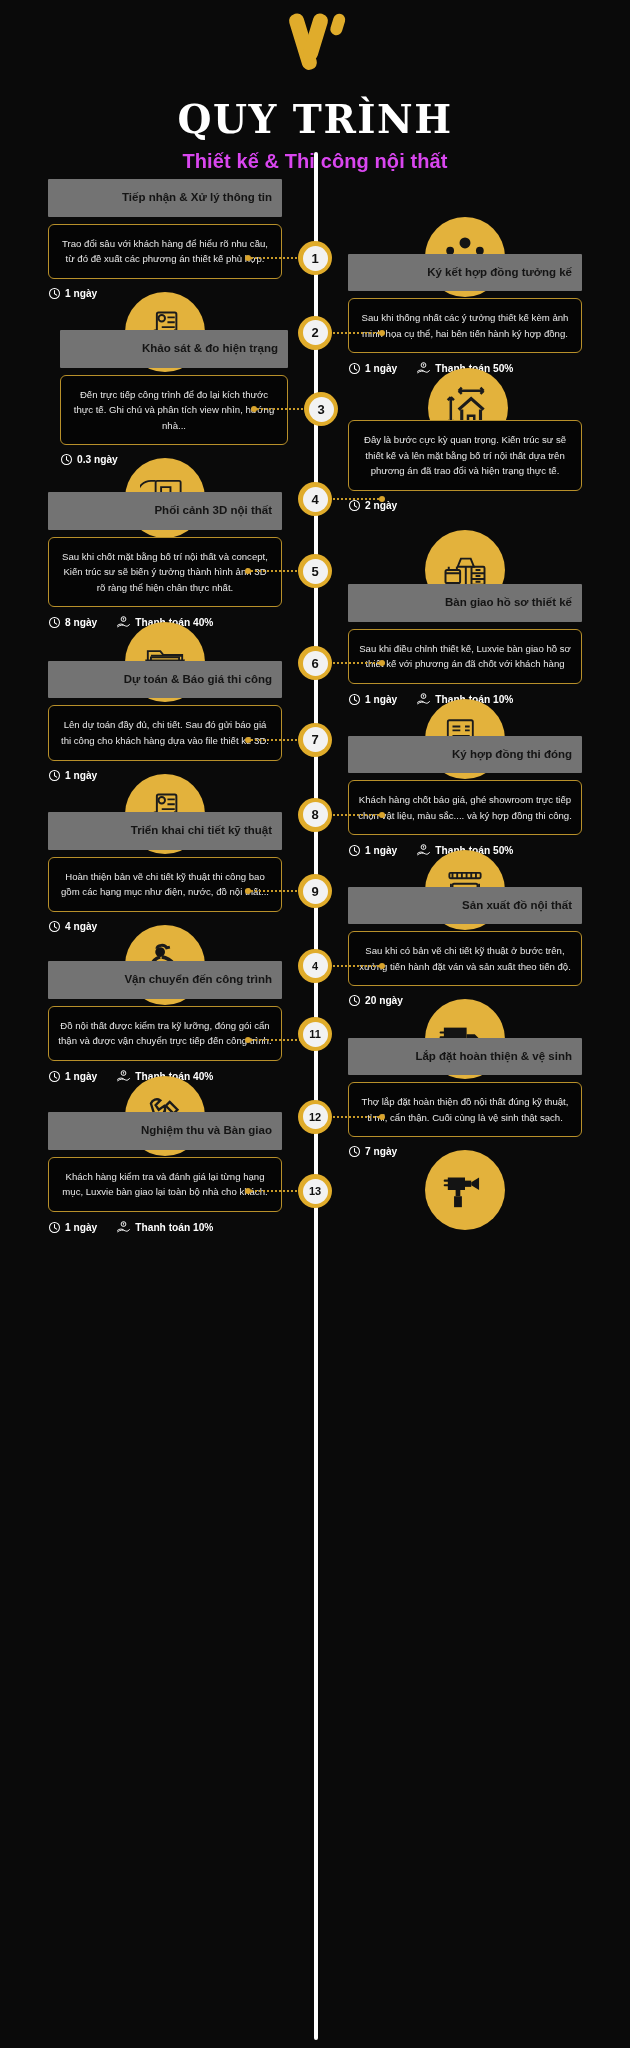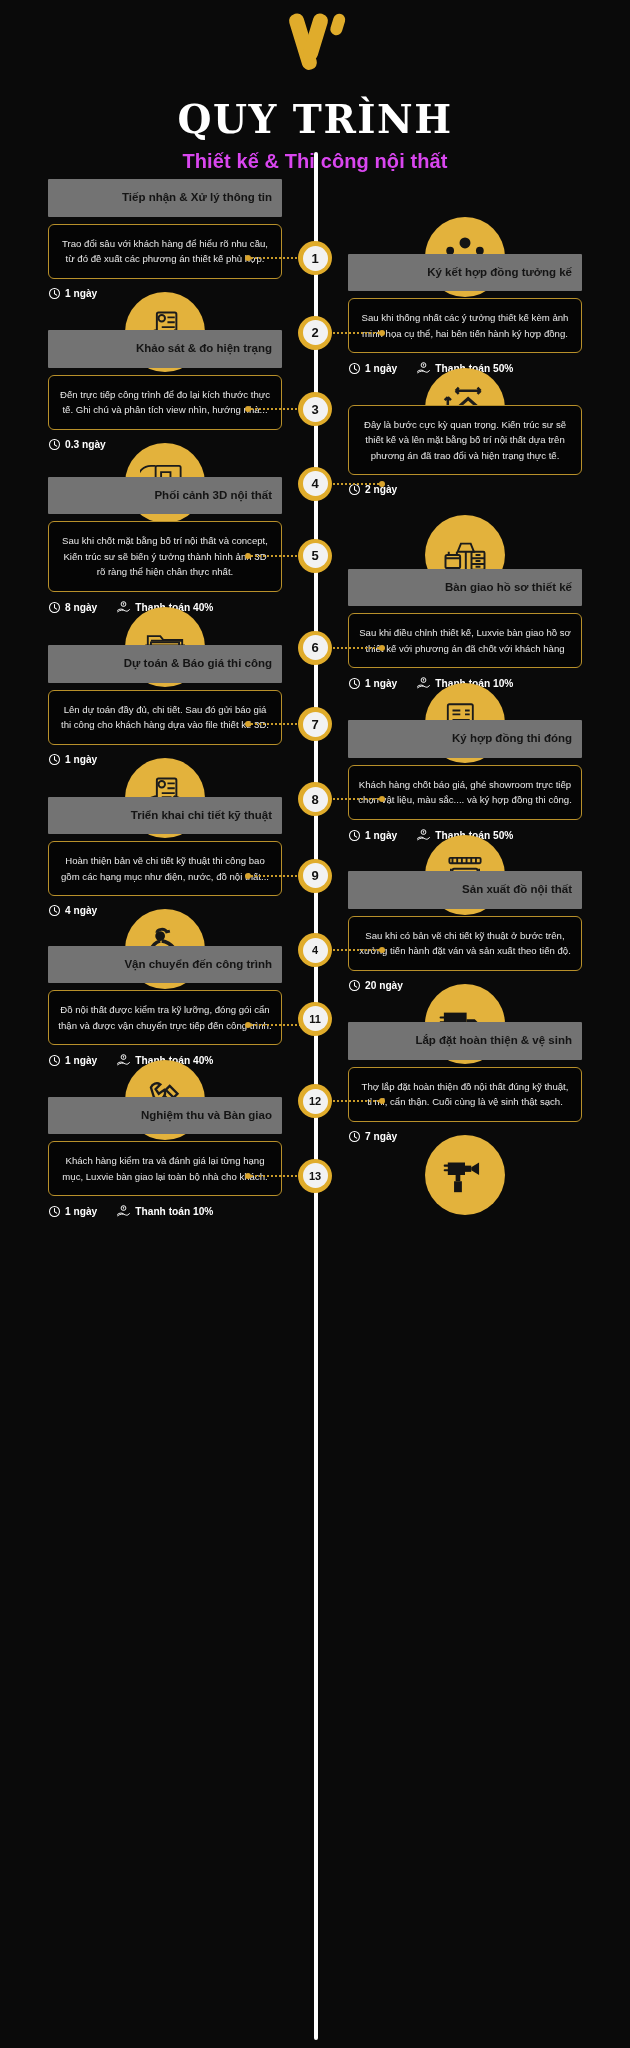--- a/index.html
+++ b/index.html
@@ -281,21 +281,21 @@
   <circle cx="12" cy="6.5" r="3.8"></circle>
                   <path d="M12 4.4 v4.3 M10.8 5.4 h2.4" stroke-width="1"></path>
   <path d="M2.5 16.5 c3 -2.5 6 -2.5 9 -1.2 M2.5 18.8 c4 -3.2 9 -3.4 13 -1.2 c2.5 1.2 5 -0.6 6 -2.4" stroke-linecap="round"></path>
                 </svg>
               </span>
               <span>Thanh toán 50%</span>
             </span>
           </div>
         </div>
       </div>
-      <div class="step" style="margin-top: -46px;">
+      <div class="step" style="margin-top: -46px; padding-left: 12px;">
         <div class="side left">
           <div class="pill">Khảo sát &amp; đo hiện trạng</div>
           <div class="card">Đến trực tiếp công trình để đo lại kích thước thực tế. Ghi chú và phân tích view nhìn, hướng nhà...</div>
           <div class="meta">
             <span class="item">
               <span>
                 <svg width="13" height="13" viewBox="0 0 24 24" fill="none" stroke="#ffffff" stroke-width="1.9">
   <circle cx="12" cy="12" r="9.2"></circle>
                   <path d="M12 6.5 v6 l4 2.5" stroke-linecap="round"></path>
                 </svg>

